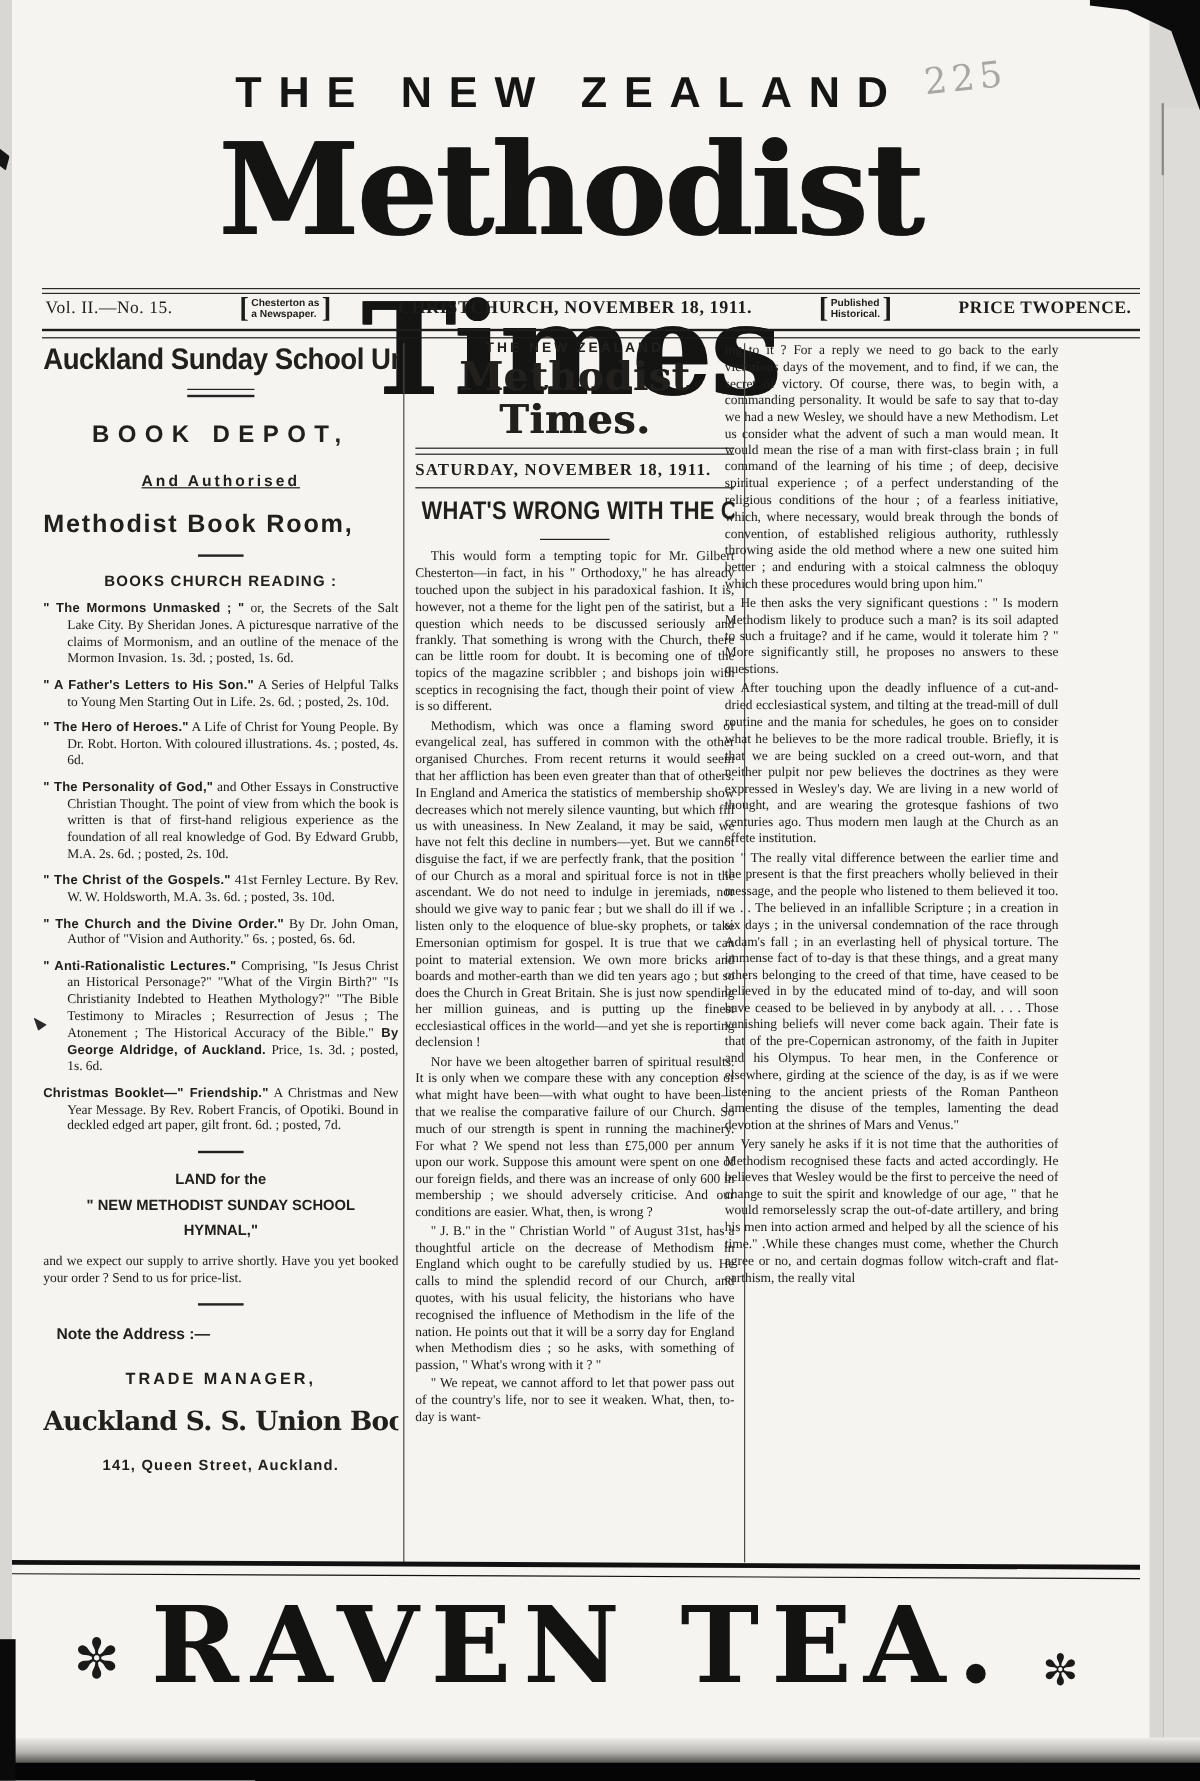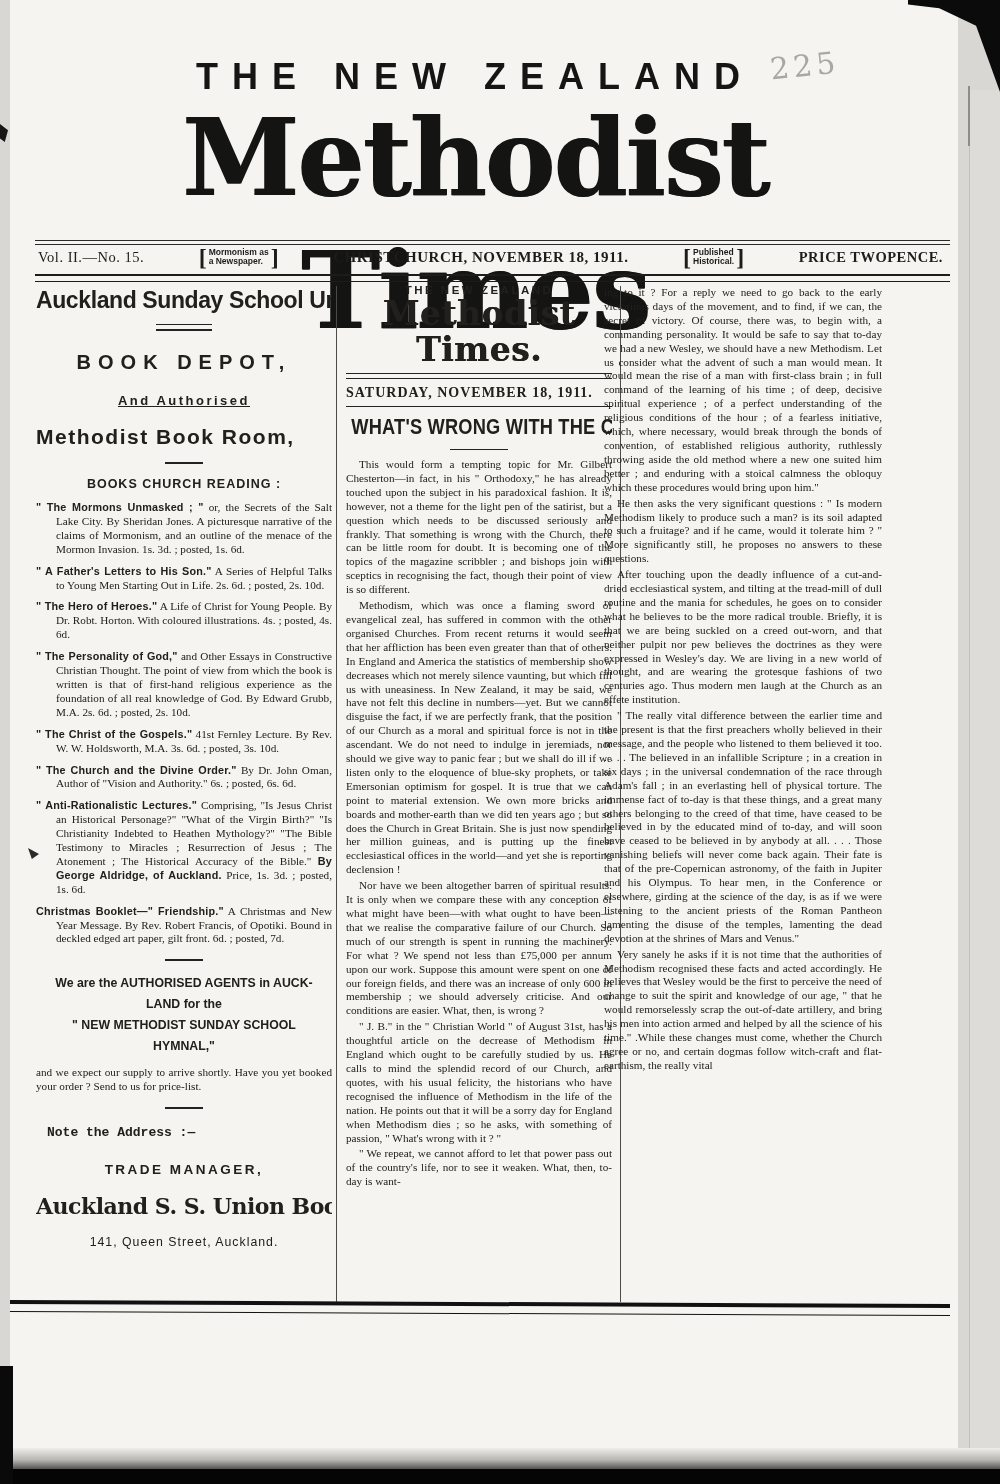--- a/index.html
+++ b/index.html
@@ -65,26 +65,26 @@
   .queen{font-size:17.5px;letter-spacing:1px;text-align:center;margin-top:18px;}
   .rule-s{width:38px;border-top:2px solid #222;margin:13px auto 0;}
   .books-heading{font-family:"Liberation Sans",sans-serif;font-weight:bold;font-size:12.5px;
     letter-spacing:1px;text-align:center;margin:13px 0 10px;}
   .book{font-size:11.2px;line-height:13.9px;text-align:justify;margin:0 0 8px;
     padding-left:20px;text-indent:-20px;}
   .b{font-family:"Liberation Sans",sans-serif;font-weight:bold;font-size:10.8px;letter-spacing:0.2px;}
   .agents{font-family:"Liberation Sans",sans-serif;font-weight:bold;font-size:12.3px;line-height:21px;
     text-align:center;margin-top:12px;}
   .agents-note{font-size:11.2px;line-height:13.9px;text-align:justify;margin-top:9px;}
-  .note-address{font-family:Liberation Mono, monospace;font-weight:bold;font-size:13px;margin-top:16px;padding-left:11px;}
+  .note-address{font-family:Liberation Sans, sans-serif;font-weight:bold;font-size:13px;margin-top:16px;padding-left:11px;}
   .trade-manager{font-family:"Liberation Sans",sans-serif;font-weight:bold;font-size:13.5px;
     letter-spacing:2.5px;text-align:center;margin-top:22px;}
   .depot-name{font-family:"DejaVu Serif",serif;font-weight:bold;font-size:22px;text-align:center;
     white-space:nowrap;margin-top:16px;letter-spacing:-0.5px;}
-  .depot-addr{font-family:"Liberation Sans",sans-serif;font-weight:normal;font-size:12.3px;
+  .depot-addr{font-family:"Liberation Sans",sans-serif;font-weight:bold;font-size:12.3px;
     letter-spacing:1px;text-align:center;margin-top:16px;}
 
   
   .mc-kicker{font-family:"Liberation Sans",sans-serif;font-weight:bold;font-size:11.5px;
     letter-spacing:2.5px;text-align:center;}
   .mc-title{font-family:"DejaVu Serif",serif;font-weight:bold;font-size:33px;line-height:36px;
     text-align:center;letter-spacing:0.5px;text-shadow:0.5px 0 0 #1a1a18;}
   .mc-rule-dd{height:4px;border-top:1px solid #222;border-bottom:1px solid #222;margin-top:5px;}
   .mc-date{font-weight:bold;font-size:14px;letter-spacing:1px;margin-top:6px;}
   .mc-rule-1{border-top:1px solid #222;margin-top:5px;}
@@ -113,21 +113,21 @@
   <div class="pagenum">225</div>
   <div class="mh-kicker">THE NEW ZEALAND</div>
   <div class="mh-title">Methodist Times</div>
   <div class="rule-above-date"></div>
 
   <div class="dateline">
     <span class="dl-vol">Vol. II.—No. 15.</span>
     <span class="bracket">
       <span class="br">[</span>
       <span class="lines">
-        <span>Mormonism as</span>
+        <span>Chesterton as</span>
         <span>a Newspaper.</span>
       </span>
       <span class="br">]</span>
     </span>
     <span class="dl-city">CHRISTCHURCH, NOVEMBER 18, 1911.</span>
     <span class="bracket">
       <span class="br">[</span>
       <span class="lines">
         <span>Published</span>
         <span>Historical.</span>
@@ -154,21 +154,20 @@
     <p class="book"><span class="b">" A Father's Letters to His Son."</span><span> A Series of Helpful Talks to Young Men Starting Out in Life. 2s. 6d. ; posted, 2s. 10d.</span><span class="b"></span><span></span></p>
     <p class="book"><span class="b">" The Hero of Heroes."</span><span> A Life of Christ for Young People. By Dr. Robt. Horton. With coloured illustrations. 4s. ; posted, 4s. 6d.</span><span class="b"></span><span></span></p>
     <p class="book"><span class="b">" The Personality of God,"</span><span> and Other Essays in Constructive Christian Thought. The point of view from which the book is written is that of first-hand religious experience as the foundation of all real knowledge of God. By Edward Grubb, M.A. 2s. 6d. ; posted, 2s. 10d.</span><span class="b"></span><span></span></p>
     <p class="book"><span class="b">" The Christ of the Gospels."</span><span> 41st Fernley Lecture. By Rev. W. W. Holdsworth, M.A. 3s. 6d. ; posted, 3s. 10d.</span><span class="b"></span><span></span></p>
     <p class="book"><span class="b">" The Church and the Divine Order."</span><span> By Dr. John Oman, Author of "Vision and Authority." 6s. ; posted, 6s. 6d.</span><span class="b"></span><span></span></p>
     <p class="book"><span class="b">" Anti-Rationalistic Lectures."</span><span> Comprising, "Is Jesus Christ an Historical Personage?" "What of the Virgin Birth?" "Is Christianity Indebted to Heathen Mythology?" "The Bible Testimony to Miracles ; Resurrection of Jesus ; The Atonement ; The Historical Accuracy of the Bible." </span><span class="b">By George Aldridge, of Auckland.</span><span> Price, 1s. 3d. ; posted, 1s. 6d.</span></p>
     <p class="book"><span class="b">Christmas Booklet—" Friendship."</span><span> A Christmas and New Year Message. By Rev. Robert Francis, of Opotiki. Bound in deckled edged art paper, gilt front. 6d. ; posted, 7d.</span><span class="b"></span><span></span></p>
 
     <div class="rule-s"></div>
     <div class="agents">
-      <div>We are the AUTHORISED AGENTS in AUCK-</div>
       <div>LAND for the</div>
       <div>" NEW METHODIST SUNDAY SCHOOL</div>
       <div>HYMNAL,"</div>
     </div>
     <p class="agents-note">and we expect our supply to arrive shortly. Have you yet booked your order ? Send to us for price-list.</p>
     <div class="rule-s"></div>
     <div class="note-address">Note the Address :—</div>
     <div class="trade-manager">TRADE MANAGER,</div>
     <div class="depot-name">Auckland S. S. Union Book Depot,</div>
     <div class="depot-addr">141, Queen Street, Auckland.</div>
@@ -191,20 +190,23 @@
 
   <div class="col col-right">
     <p class="body-p noindent">ing to it ?  For a reply we need to go back to the early victorious days of the movement, and to find, if we can, the secret of victory. Of course, there was, to begin with, a commanding personality. It would be safe to say that to-day we had a new Wesley, we should have a new Methodism. Let us consider what the advent of such a man would mean. It would mean the rise of a man with first-class brain ; in full command of the learning of his time ; of deep, decisive spiritual experience ; of a perfect understanding of the religious conditions of the hour ; of a fearless initiative, which, where necessary, would break through the bonds of convention, of established religious authority, ruthlessly throwing aside the old method where a new one suited him better ; and enduring with a stoical calmness the obloquy which these procedures would bring upon him."</p>
     <p class="body-p">He then asks the very significant questions : " Is modern Methodism likely to produce such a man? is its soil adapted to such a fruitage? and if he came, would it tolerate him ? "  More significantly still, he proposes no answers to these questions.</p>
     <p class="body-p">After touching upon the deadly influence of a cut-and-dried ecclesiastical system, and tilting at the tread-mill of dull routine and the mania for schedules, he goes on to consider what he believes to be the more radical trouble. Briefly, it is that we are being suckled on a creed out-worn, and that neither pulpit nor pew believes the doctrines as they were expressed in Wesley's day. We are living in a new world of thought, and are wearing the grotesque fashions of two centuries ago. Thus modern men laugh at the Church as an effete institution.</p>
     <p class="body-p">" The really vital difference between the earlier time and the present is that the first preachers wholly believed in their message, and the people who listened to them believed it too. . . . . The believed in an infallible Scripture ; in a creation in six days ; in the universal condemnation of the race through Adam's fall ; in an everlasting hell of physical torture. The immense fact of to-day is that these things, and a great many others belonging to the creed of that time, have ceased to be believed in by the educated mind of to-day, and will soon have ceased to be believed in by anybody at all. . . . Those vanishing beliefs will never come back again. Their fate is that of the pre-Copernican astronomy, of the faith in Jupiter and his Olympus. To hear men, in the Conference or elsewhere, girding at the science of the day, is as if we were listening to the ancient priests of the Roman Pantheon lamenting the disuse of the temples, lamenting the dead devotion at the shrines of Mars and Venus."</p>
     <p class="body-p">Very sanely he asks if it is not time that the authorities of Methodism recognised these facts and acted accordingly. He believes that Wesley would be the first to perceive the need of change to suit the spirit and knowledge of our age, " that he would remorselessly scrap the out-of-date artillery, and bring his men into action armed and helped by all the science of his time." .While these changes must come, whether the Church agree or no, and certain dogmas follow witch-craft and flat-earthism, the really vital</p>
   </div>
 
   <div class="banner-rule"></div>
+  <div class="banner">
+    <span class="fleuron fl-left">✼</span><span class="banner-text">RAVEN TEA.</span><span class="fleuron fl-right">✼</span>
+  </div>
 
   <div class="edge-right"></div>
   <div class="crease"></div>
   <div class="crease-dark"></div>
   <div class="corner-tr"></div>
   <div class="bottom-shade"></div>
   <div class="bottom-black"></div>
   <div class="left-black"></div>
   <div class="speck1"></div>
   <div class="speck2"></div>

